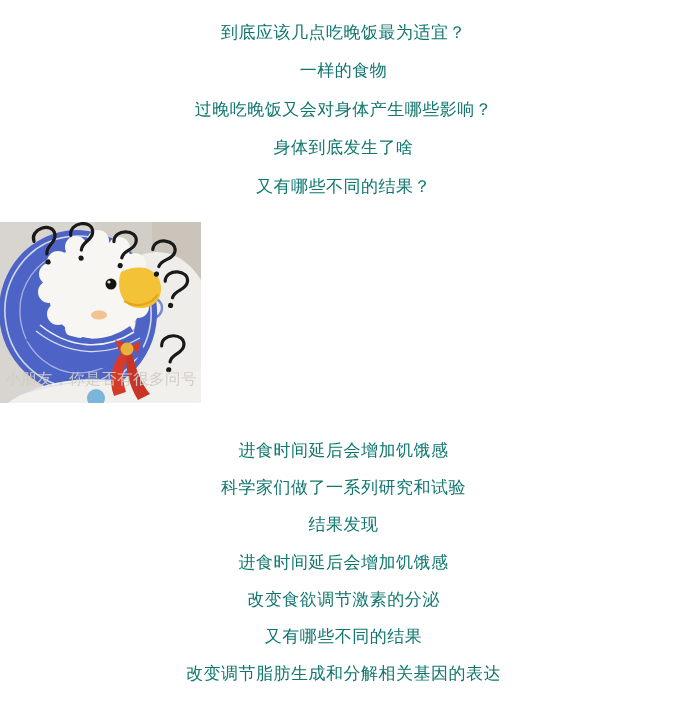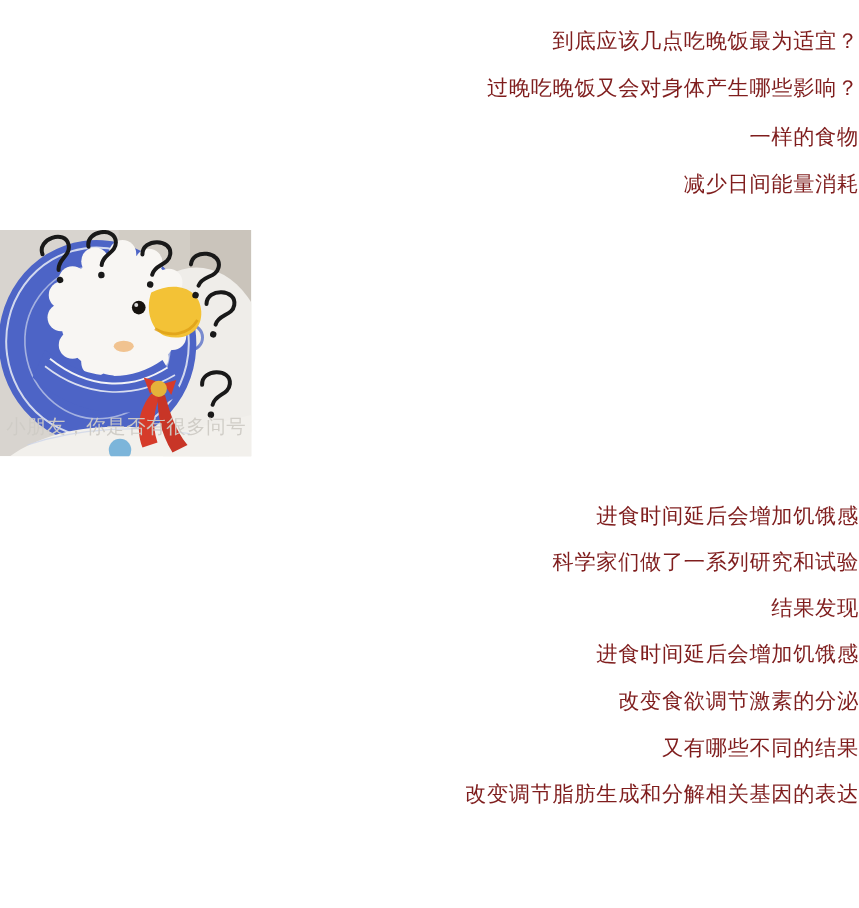--- a/index.html
+++ b/index.html
@@ -13,24 +13,24 @@
     overflow: hidden;
     font-family: "Liberation Sans", sans-serif;
   }
   .article {
     width: 687px;
     padding-top: 14px;
     box-sizing: border-box;
   }
   .line {
     margin: 0;
-    text-align: right;
+    text-align: center;
     font-size: 17px;
     font-weight: 400;
-    color: #7f1d1d;
+    color: #0f766e;
     letter-spacing: 0.5px;
     white-space: nowrap;
   }
   .intro-block .line { line-height: 38.4px; }
   .body-block  .line { line-height: 37.2px; }
   figure.illustration {
     margin: 16px 0 29px 0;
     display: flex;
     justify-content: flex-start;
   }
@@ -41,23 +41,24 @@
     font-family: "Liberation Sans", sans-serif;
   }
 </style>
 </head>
 <body>
 
 <div class="article">
 
   <div class="intro-block">
     <p class="line">到底应该几点吃晚饭最为适宜？</p>
+    <p class="line">一样的食物</p>
     <p class="line">过晚吃晚饭又会对身体产生哪些影响？</p>
-    <p class="line">一样的食物</p>
-    <p class="line">减少日间能量消耗</p>
+    <p class="line">身体到底发生了啥</p>
+    <p class="line">又有哪些不同的结果？</p>
   </div>
 
   <figure class="illustration">
     <svg width="201" height="181" viewBox="0 0 201 181" xmlns="http://www.w3.org/2000/svg">
       <defs>
         <g id="qm">
           <path d="M 1 11 C -1 -2 23 -5 23 8 C 23 17 12 17 11 26" fill="none" stroke="#191919" stroke-width="3.2" stroke-linecap="round"></path>
           <circle cx="10.5" cy="34" r="2.6" fill="#191919"></circle>
         </g>
       </defs>

